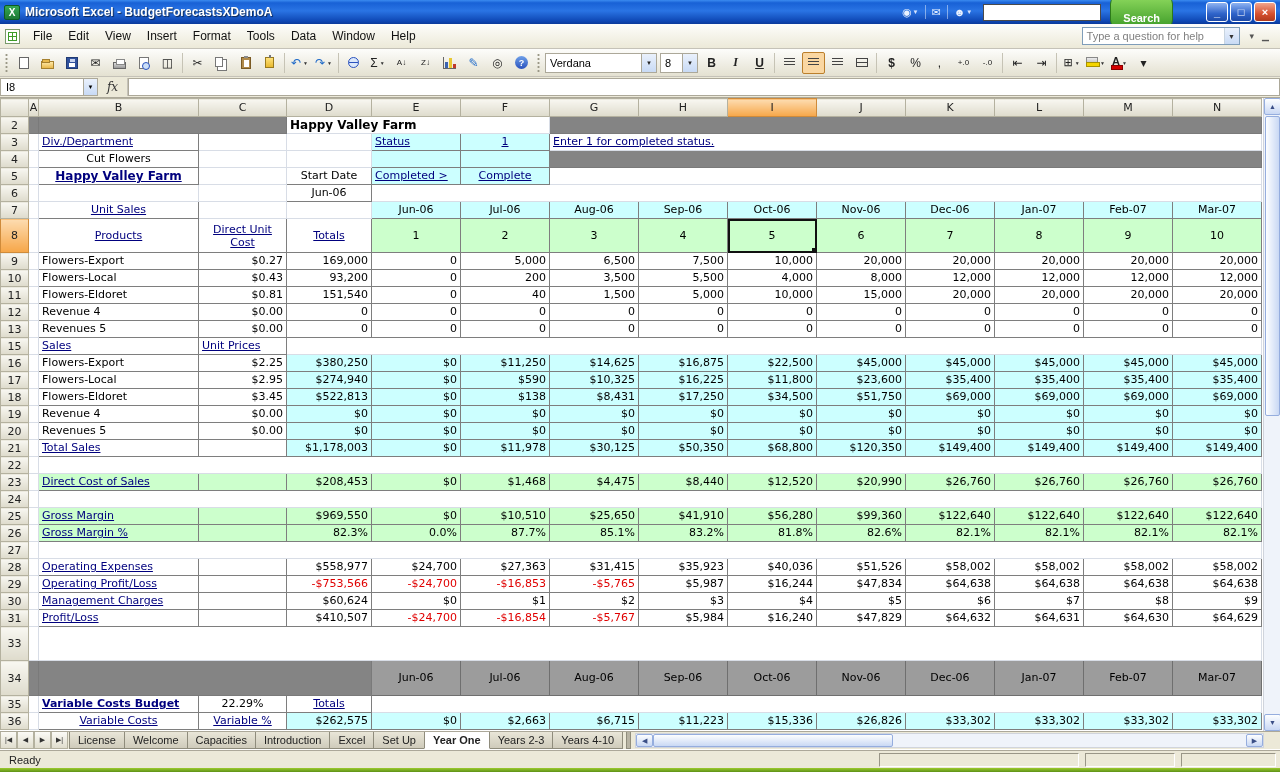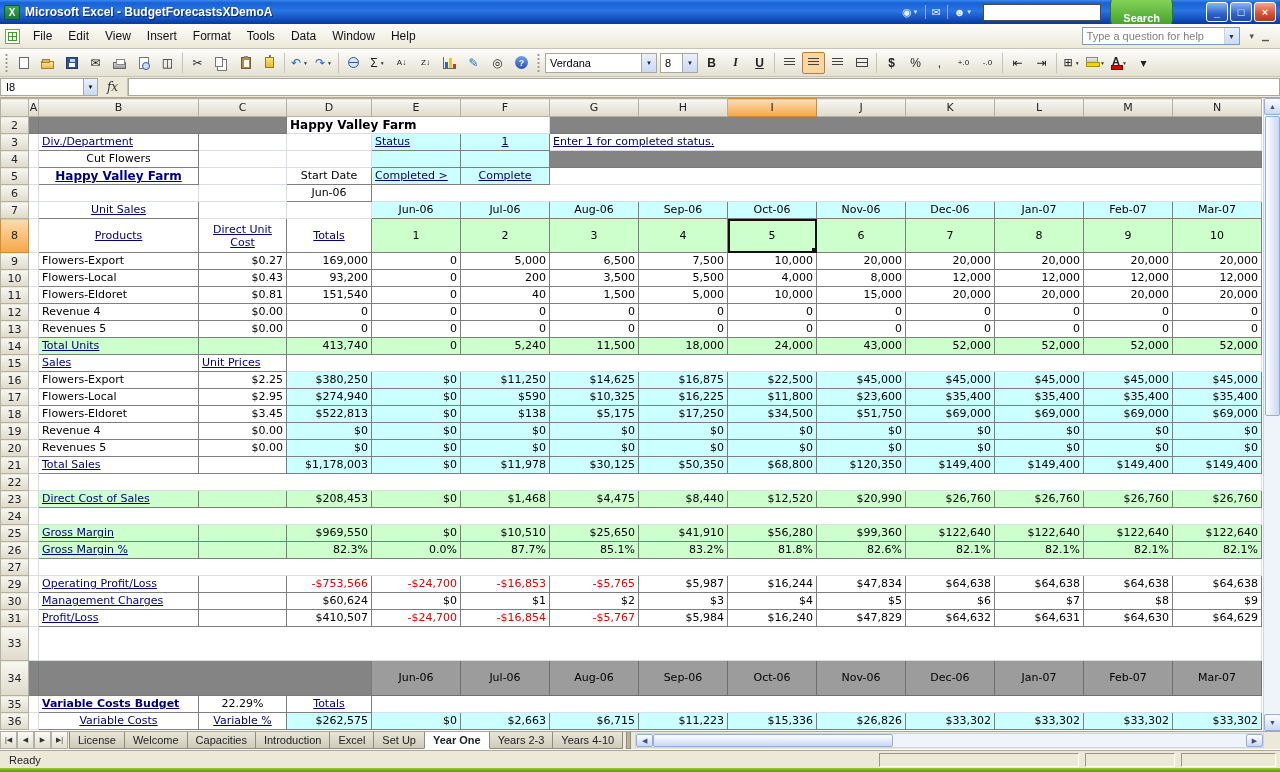--- a/index.html
+++ b/index.html
@@ -570,37 +570,20 @@
               <td class="bdr right">0</td>
               <td class="bdr right">0</td>
               <td class="bdr right">0</td>
               <td class="bdr right">0</td>
               <td class="bdr right">0</td>
               <td class="bdr right">0</td>
               <td class="bdr right">0</td>
               <td class="bdr right">0</td>
             </tr>
             <tr style="height:17px">
-              <th class="rh">14</th>
-              <td class=""></td>
-              <td class="navy green bdr">Total Units</td>
-              <td class="green bdr"></td>
-              <td class="green bdr right">413,740</td>
-              <td class="green bdr right">0</td>
-              <td class="green bdr right">5,240</td>
-              <td class="green bdr right">11,500</td>
-              <td class="green bdr right">18,000</td>
-              <td class="green bdr right">24,000</td>
-              <td class="green bdr right">43,000</td>
-              <td class="green bdr right">52,000</td>
-              <td class="green bdr right">52,000</td>
-              <td class="green bdr right">52,000</td>
-              <td class="green bdr right">52,000</td>
-            </tr>
-            <tr style="height:17px">
               <th class="rh">15</th>
               <td class=""></td>
               <td class="navy bdr">Sales</td>
               <td class="navy bdr">Unit Prices</td>
               <td colspan="11" class=""></td>
             </tr>
             <tr style="height:17px">
               <th class="rh">16</th>
               <td class=""></td>
               <td class="bdr">Flowers-Export</td>
@@ -635,21 +618,21 @@
               <td class="cyan bdr right">$35,400</td>
             </tr>
             <tr style="height:17px">
               <th class="rh">18</th>
               <td class=""></td>
               <td class="bdr">Flowers-Eldoret</td>
               <td class="bdr right">$3.45</td>
               <td class="cyan bdr right">$522,813</td>
               <td class="cyan bdr right">$0</td>
               <td class="cyan bdr right">$138</td>
-              <td class="cyan bdr right">$5,175</td>
+              <td class="cyan bdr right">$8,431</td>
               <td class="cyan bdr right">$17,250</td>
               <td class="cyan bdr right">$34,500</td>
               <td class="cyan bdr right">$51,750</td>
               <td class="cyan bdr right">$69,000</td>
               <td class="cyan bdr right">$69,000</td>
               <td class="cyan bdr right">$69,000</td>
               <td class="cyan bdr right">$69,000</td>
             </tr>
             <tr style="height:17px">
               <th class="rh">19</th>
@@ -760,20 +743,37 @@
               <td class="green bdr right">82.6%</td>
               <td class="green bdr right">82.1%</td>
               <td class="green bdr right">82.1%</td>
               <td class="green bdr right">82.1%</td>
               <td class="green bdr right">82.1%</td>
             </tr>
             <tr style="height:17px">
               <th class="rh">27</th>
               <td class=""></td>
               <td colspan="13" class=""></td>
+            </tr>
+            <tr style="height:17px">
+              <th class="rh">28</th>
+              <td class=""></td>
+              <td class="navy bdr">Operating Expenses</td>
+              <td class="bdr"></td>
+              <td class="bdr right">$558,977</td>
+              <td class="bdr right">$24,700</td>
+              <td class="bdr right">$27,363</td>
+              <td class="bdr right">$31,415</td>
+              <td class="bdr right">$35,923</td>
+              <td class="bdr right">$40,036</td>
+              <td class="bdr right">$51,526</td>
+              <td class="bdr right">$58,002</td>
+              <td class="bdr right">$58,002</td>
+              <td class="bdr right">$58,002</td>
+              <td class="bdr right">$58,002</td>
             </tr>
             <tr style="height:17px">
               <th class="rh">29</th>
               <td class=""></td>
               <td class="navy bdr">Operating Profit/Loss</td>
               <td class="bdr"></td>
               <td class="bdr right red">-$753,566</td>
               <td class="bdr right red">-$24,700</td>
               <td class="bdr right red">-$16,853</td>
               <td class="bdr right red">-$5,765</td>

